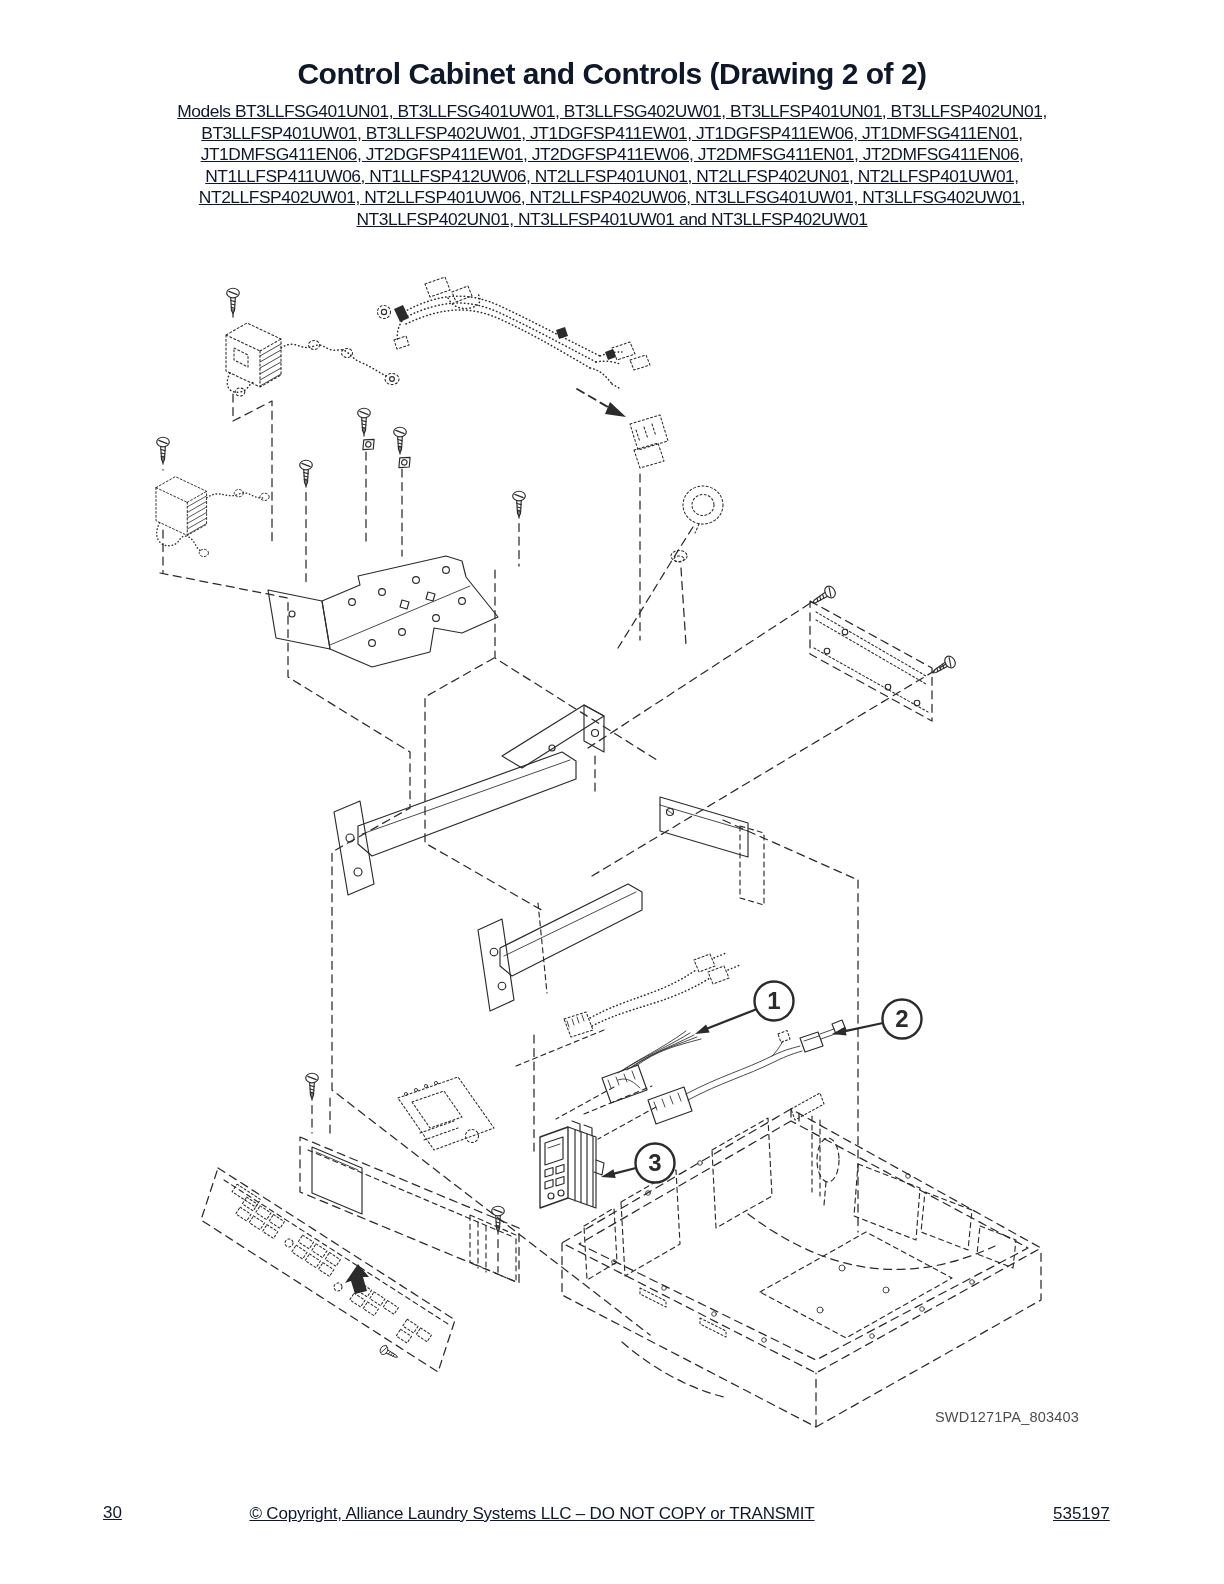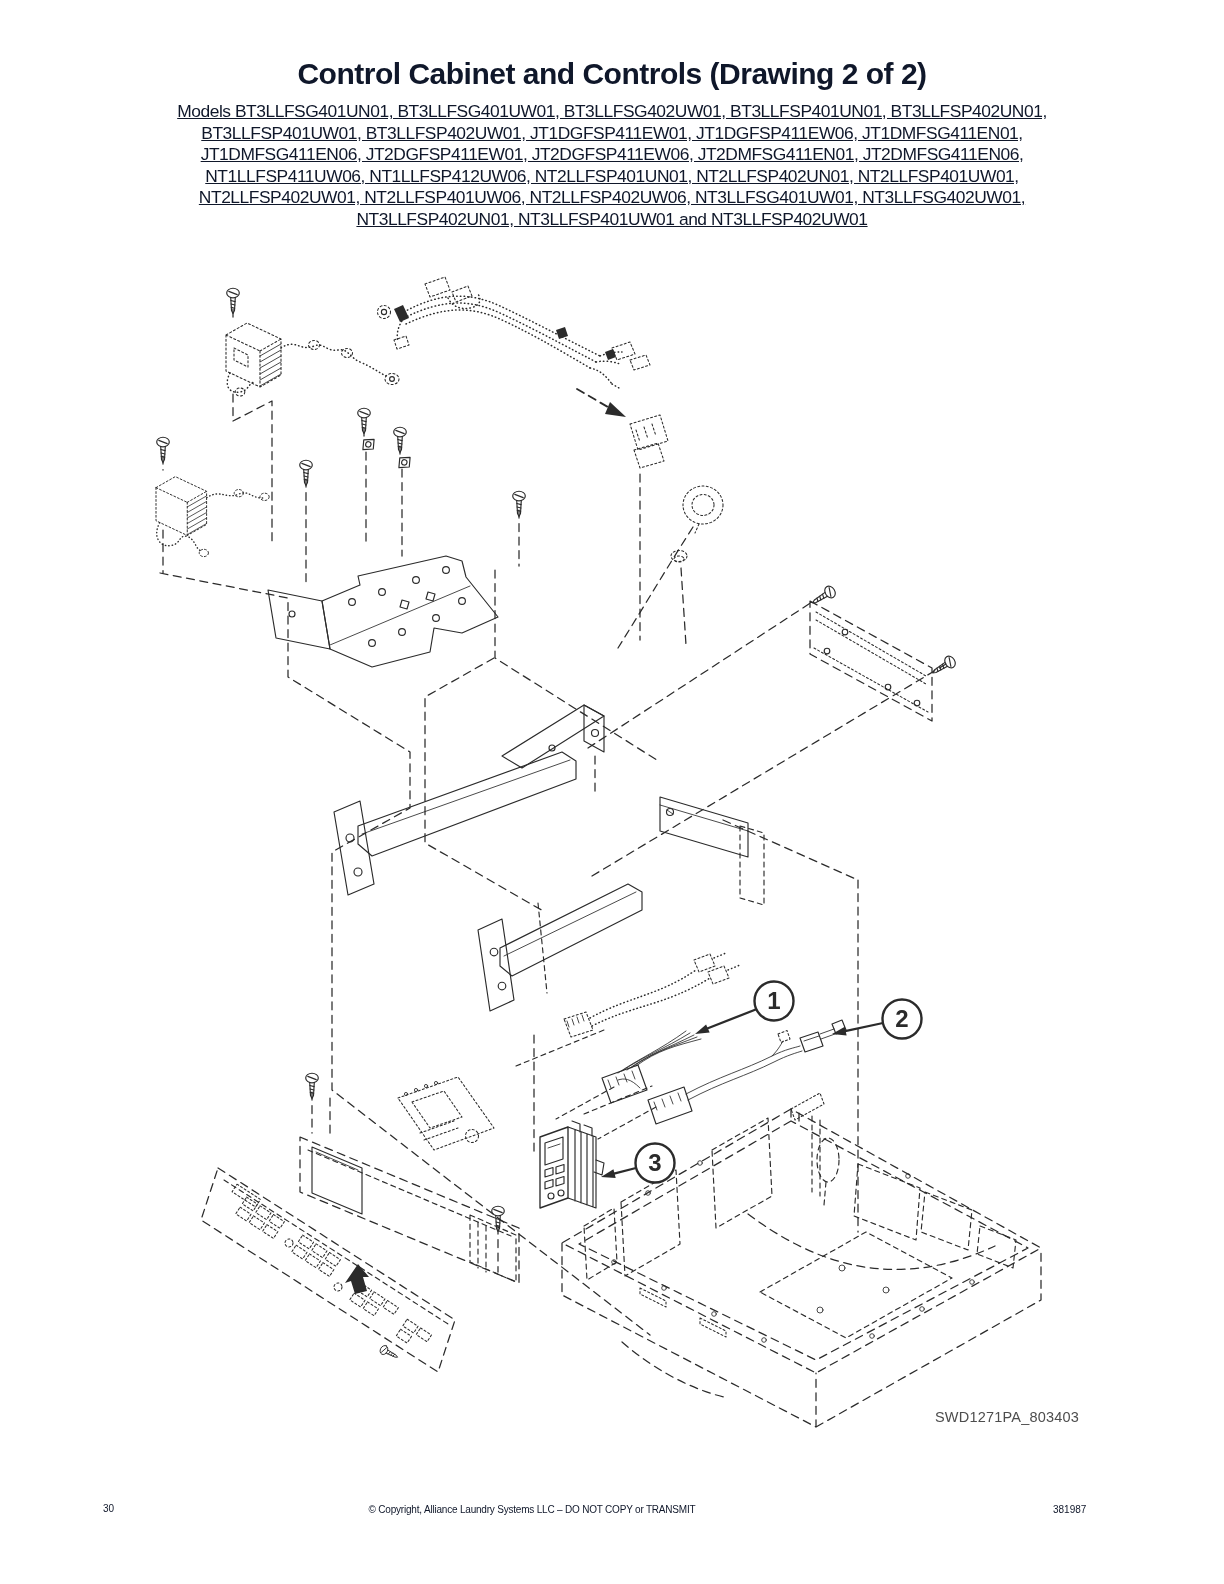--- a/index.html
+++ b/index.html
@@ -4,21 +4,21 @@
 <style>
   html,body{margin:0;padding:0;background:#e8e8e8;}
   #page{position:relative;width:1224px;height:1584px;background:#ffffff;overflow:hidden;
         font-family:"Liberation Sans",sans-serif;color:#0f172a;}
   #doc-title{position:absolute;top:57px;left:0;width:1224px;text-align:center;
              font-size:30px;font-weight:bold;letter-spacing:-0.5px;}
   #models{position:absolute;top:101px;left:0;width:1224px;text-align:center;
           font-size:17.4px;line-height:21.5px;letter-spacing:-0.45px;}
   #models div{white-space:nowrap;text-decoration:underline;}
   #diagram-svg{position:absolute;left:0;top:0;width:1224px;height:1584px;}
-  .footer-item{position:absolute;font-size:10px;}
+  .footer-item{position:absolute;font-size:17px;text-decoration:underline;}
   #page-num{left:103px;top:1503px;}
   #copyright{left:0;top:1504px;width:1064px;text-align:center;letter-spacing:-0.2px;}
   #doc-num{left:1053px;top:1504px;}
   
   .ln{stroke:#2b2b2b;stroke-width:1.15;fill:none;stroke-linecap:round;stroke-linejoin:round;}
   .dash{stroke-dasharray:8 5.5;stroke-width:1.25;}
   .dsh2{stroke-dasharray:5 4;stroke-width:1.15;}
   .dot{stroke-dasharray:0.5 3.2;stroke-width:1.5;stroke-linecap:round;}
   .dt2{stroke-dasharray:2 2.3;stroke-width:1.05;}
   .thin{stroke-width:0.85;}
@@ -344,14 +344,14 @@
       <polygon class="blk" points="601,1177 613.4,1169.2 615.7,1177.9"></polygon>
       <circle class="co" cx="655" cy="1163" r="19.5"></circle>
       <text class="conum" x="655" y="1171">3</text>
     </g>
 
     <text class="swd" x="1007" y="1422">SWD1271PA_803403</text>
   </svg>
 
   <div class="footer-item" id="page-num">30</div>
   <div class="footer-item" id="copyright">© Copyright, Alliance Laundry Systems LLC – DO NOT COPY or TRANSMIT</div>
-  <div class="footer-item" id="doc-num">381987</div>
+  <div class="footer-item" id="doc-num">535197</div>
 </div>
 
 </body></html>

